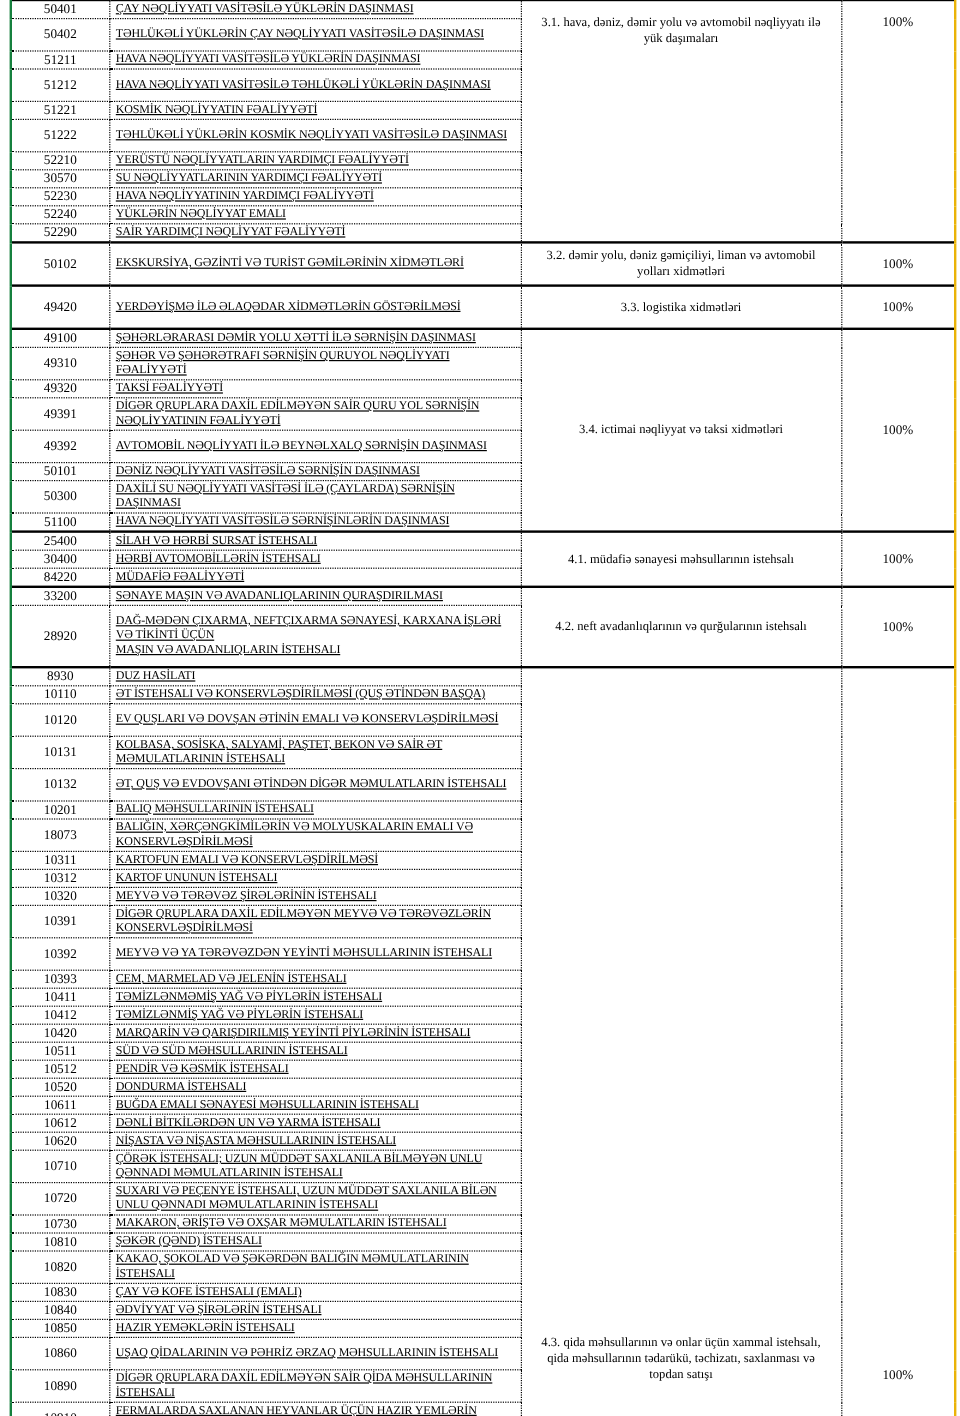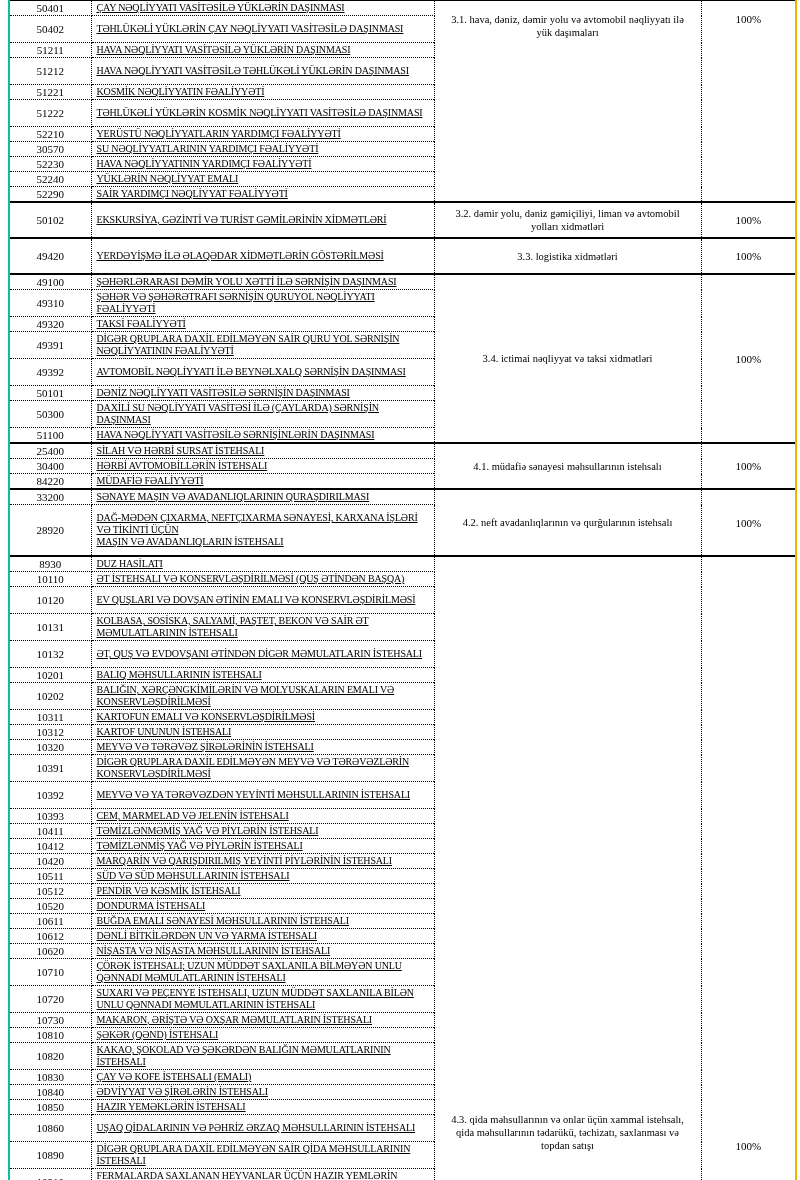--- a/index.html
+++ b/index.html
@@ -17,21 +17,21 @@
   td {
     border: 1px dotted #000;
     vertical-align: middle;
     overflow: hidden;
   }
   tr { line-height: 12px; }
   td.code {
     text-align: center;
     font-size: 11px;
     padding: 1px 2px;
-    border-left: 2px solid #14b8a6;
+    border-left: 2px solid #15803d;
   }
   td.activity {
     text-align: left;
     font-size: 10px;
     letter-spacing: -0.15px;
     padding: 1px 4px 1px 5px;
     white-space: pre-line;
     text-decoration: underline;
   }
   td.category {
@@ -204,21 +204,21 @@
         </tr>
         <tr class="tall">
           <td class="code g6">10132</td>
           <td class="activity g6">ƏT, QUŞ VƏ EVDOVŞANI ƏTİNDƏN DİGƏR MƏMULATLARIN İSTEHSALI</td>
         </tr>
         <tr>
           <td class="code g6">10201</td>
           <td class="activity g6">BALIQ MƏHSULLARININ İSTEHSALI</td>
         </tr>
         <tr>
-          <td class="code g6">10202</td>
+          <td class="code g6">18073</td>
           <td class="activity g6">BALIĞIN, XƏRÇƏNGKİMİLƏRİN VƏ MOLYUSKALARIN EMALI VƏ KONSERVLƏŞDİRİLMƏSİ</td>
         </tr>
         <tr>
           <td class="code g6">10311</td>
           <td class="activity g6">KARTOFUN EMALI VƏ KONSERVLƏŞDİRİLMƏSİ</td>
         </tr>
         <tr>
           <td class="code g6">10312</td>
           <td class="activity g6">KARTOF UNUNUN İSTEHSALI</td>
         </tr>

